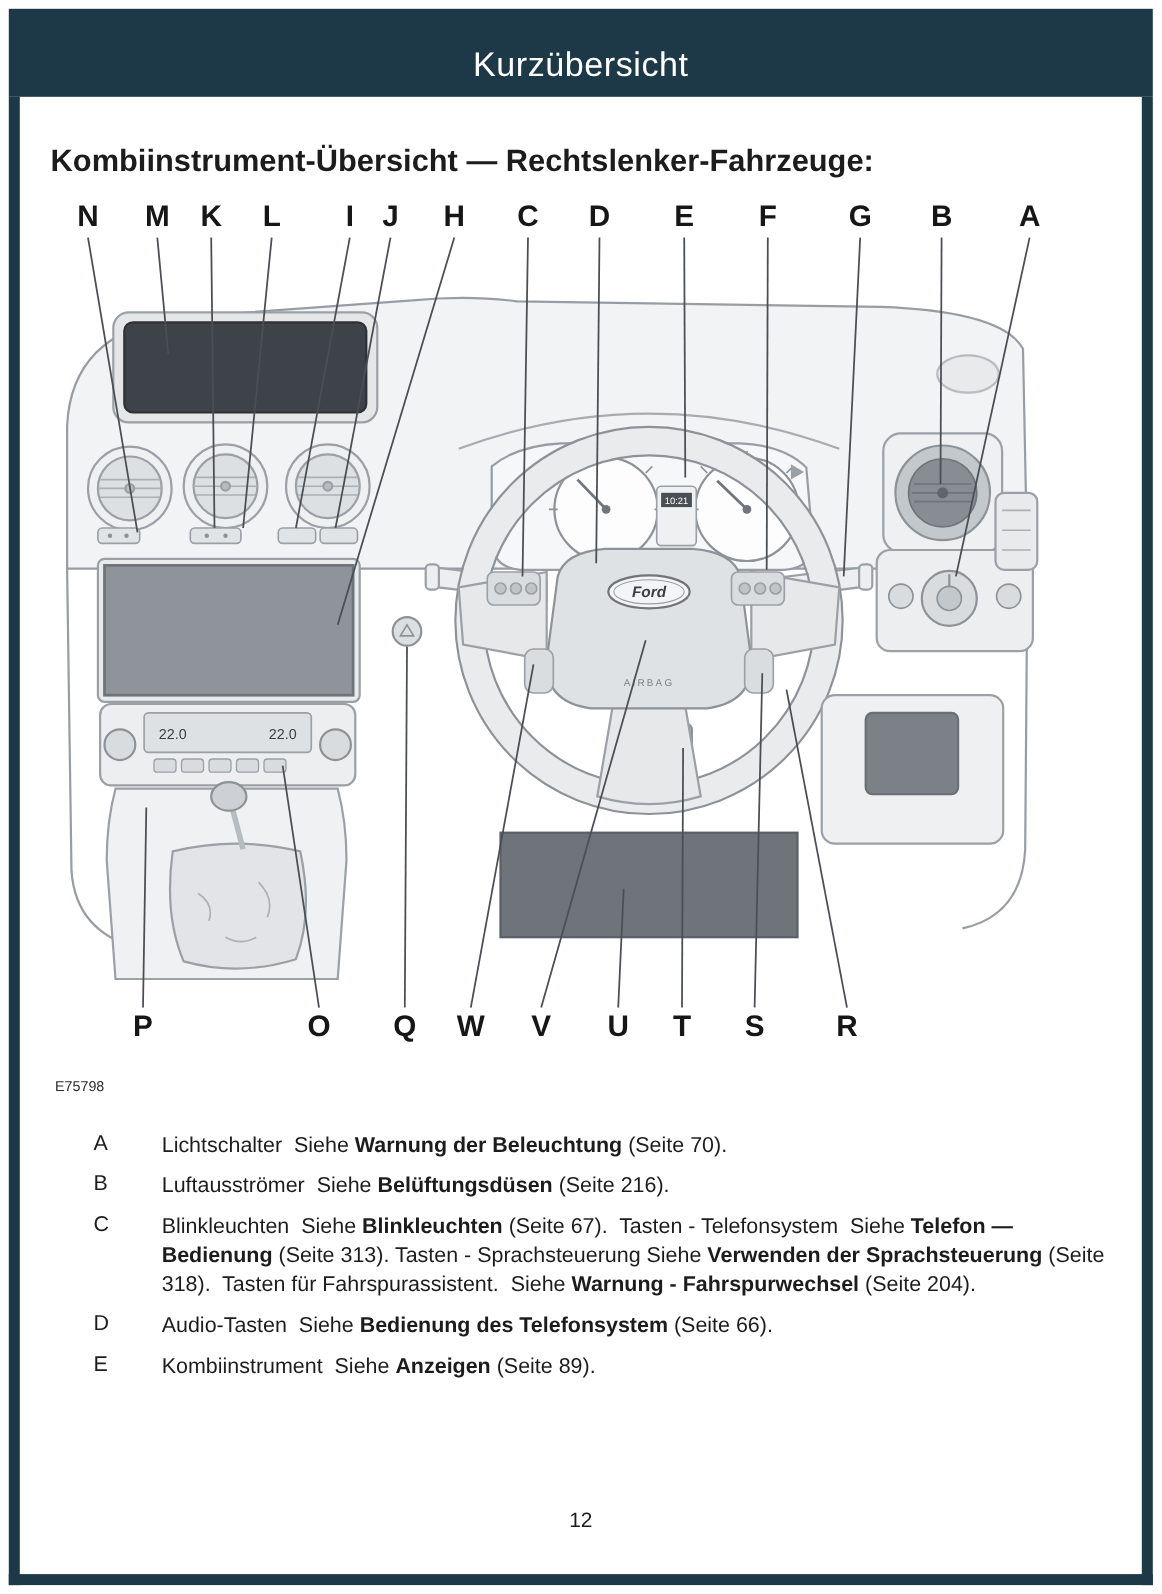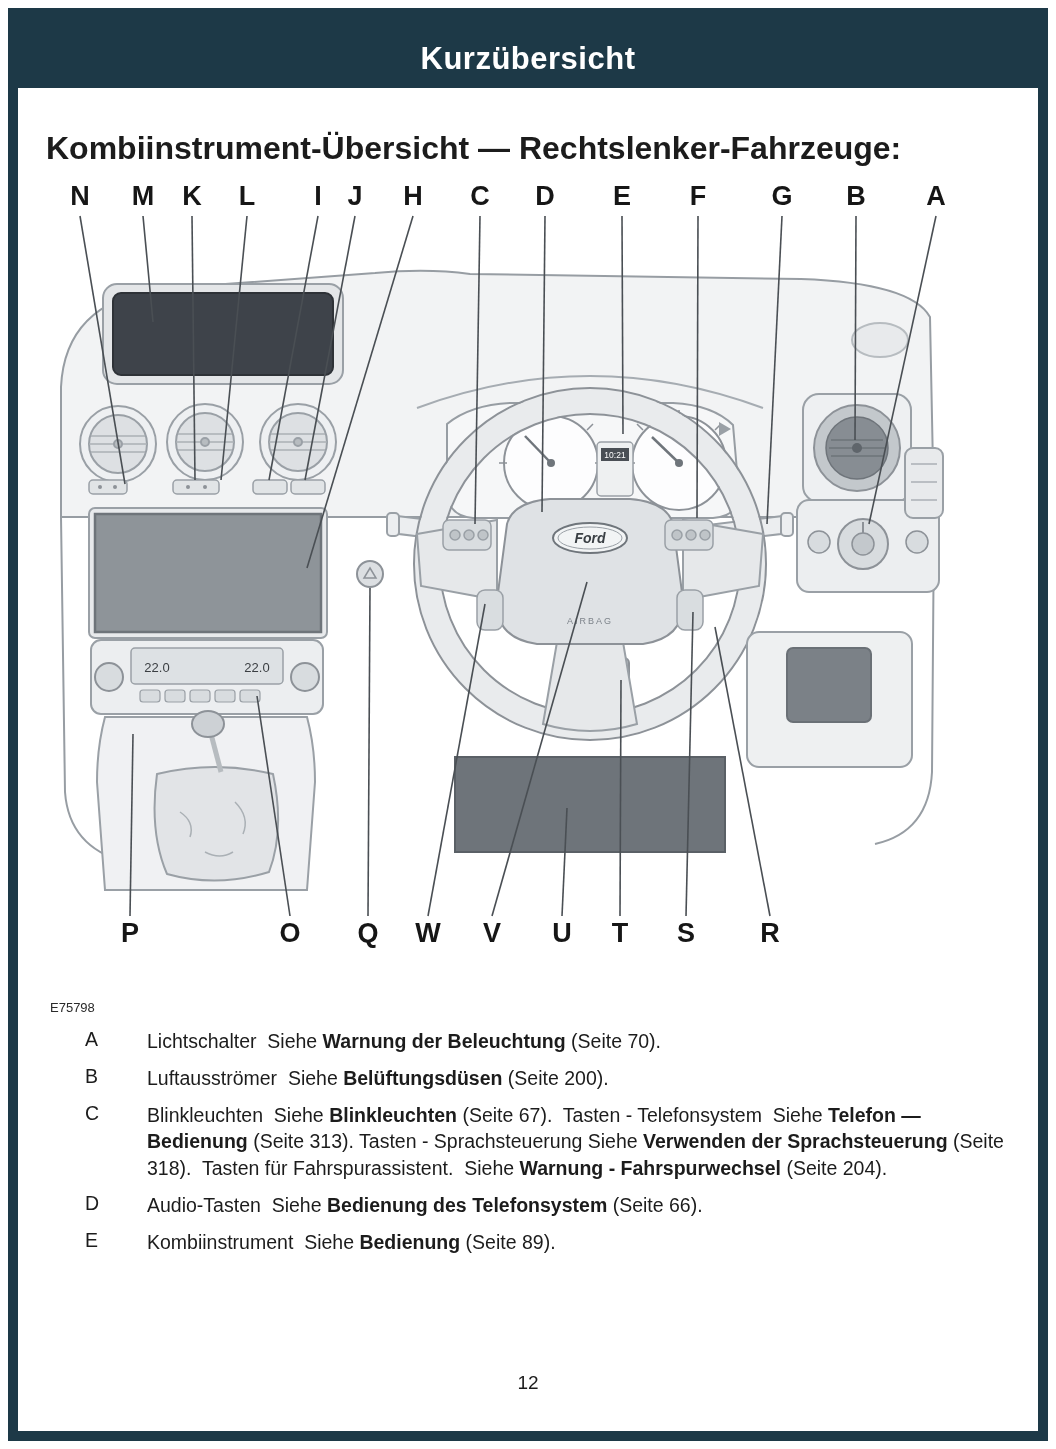--- a/index.html
+++ b/index.html
@@ -4,33 +4,33 @@
 <style>
   html,body { margin:0; padding:0; background:#ffffff; }
   .page {
     position:relative; width:1056px; height:1449px; background:#ffffff;
     font-family:"Liberation Sans", sans-serif; color:#1c1c1c; overflow:hidden;
   }
   .frame-top {
     position:absolute; left:8px; right:8px; top:8px; height:80px;
     background:#1d3947; display:flex; align-items:center; justify-content:center;
   }
-  .header-title { color:#ffffff; font-size:31px; font-weight:bold; letter-spacing:.5px;margin-top:21px; }
+  .header-title { color:#ffffff; font-size:31px; font-weight:normal; letter-spacing:.5px;margin-top:21px; }
   .frame-left  { position:absolute; left:8px;  top:88px; bottom:8px; width:10px; background:#1d3947; }
   .frame-right { position:absolute; right:8px; top:88px; bottom:8px; width:10px; background:#1d3947; }
   .frame-bottom{ position:absolute; left:8px; right:8px; bottom:8px; height:10px; background:#1d3947; }
 
-  .section-title { position:absolute; left:46px; top:130px; font-size:32px; font-weight:bold; }
+  .section-title { position:absolute; left:46px; top:130px; font-size:28px; font-weight:bold; }
 
   .diagram { position:absolute; left:45px; top:172px; width:966px; height:785px; }
   .diagram svg { display:block; }
   .diagram text.lbl { font-family:"Liberation Sans", sans-serif; font-size:27px; font-weight:bold; fill:#161616; text-anchor:middle; }
   .diagram text.tiny { font-family:"Liberation Sans", sans-serif; text-anchor:middle; }
 
-  .figure-code { position:absolute; left:50px; top:1000px; font-size:13px; color:#2a2a2a; }
+  .figure-code { position:absolute; left:50px; top:980px; font-size:13px; color:#2a2a2a; }
 
   .legend { position:absolute; left:85px; top:1028px; width:928px; }
   .legend-row { display:flex; margin-bottom:11px; }
   .legend-letter { flex:none; width:62px; font-size:19.5px; }
   .legend-text { flex:1; font-size:19.5px; line-height:1.34; }
   .legend-text b { font-weight:bold; }
 
   .page-number { position:absolute; left:0; right:0; top:1372px; text-align:center; font-size:19px; }
 </style>
 </head>
@@ -270,34 +270,34 @@
   <div class="figure-code">E75798</div>
 
   <div class="legend">
     <div class="legend-row">
       <div class="legend-letter">A</div>
       <div class="legend-text"><span>Lichtschalter&nbsp; Siehe </span><b>Warnung der Beleuchtung</b><span> (Seite 70).</span></div>
     </div>
 
     <div class="legend-row">
       <div class="legend-letter">B</div>
-      <div class="legend-text"><span>Luftausströmer&nbsp; Siehe </span><b>Belüftungsdüsen</b><span> (Seite 200).</span></div>
+      <div class="legend-text"><span>Luftausströmer&nbsp; Siehe </span><b>Belüftungsdüsen</b><span> (Seite 216).</span></div>
     </div>
 
     <div class="legend-row">
       <div class="legend-letter">C</div>
       <div class="legend-text"><span>Blinkleuchten&nbsp; Siehe </span><b>Blinkleuchten</b><span> (Seite 67).&nbsp; Tasten - Telefonsystem&nbsp; Siehe </span><b>Telefon — Bedienung</b><span> (Seite 313). Tasten - Sprachsteuerung Siehe </span><b>Verwenden der Sprachsteuerung</b><span> (Seite 318).&nbsp; Tasten für Fahrspurassistent.&nbsp; Siehe </span><b>Warnung - Fahrspurwechsel</b><span> (Seite 204).</span></div>
     </div>
 
     <div class="legend-row">
       <div class="legend-letter">D</div>
       <div class="legend-text"><span>Audio-Tasten&nbsp; Siehe </span><b>Bedienung des Telefonsystem</b><span> (Seite 66).</span></div>
     </div>
 
     <div class="legend-row">
       <div class="legend-letter">E</div>
-      <div class="legend-text"><span>Kombiinstrument&nbsp; Siehe </span><b>Bedienung</b><span> (Seite 89).</span></div>
+      <div class="legend-text"><span>Kombiinstrument&nbsp; Siehe </span><b>Anzeigen</b><span> (Seite 89).</span></div>
     </div>
   </div>
 
   <div class="page-number">12</div>
 
 </div>
 
 </body></html>

